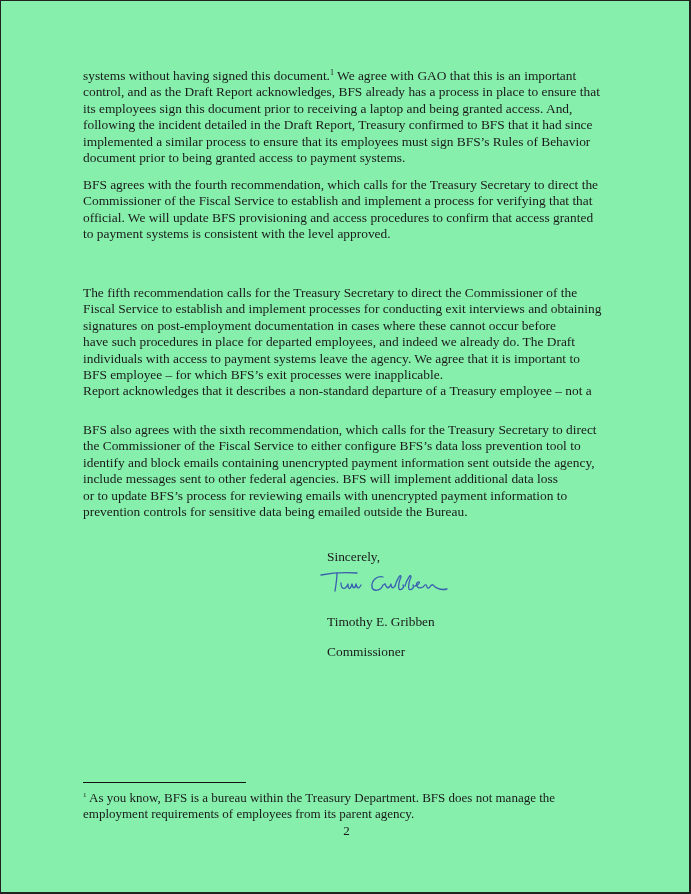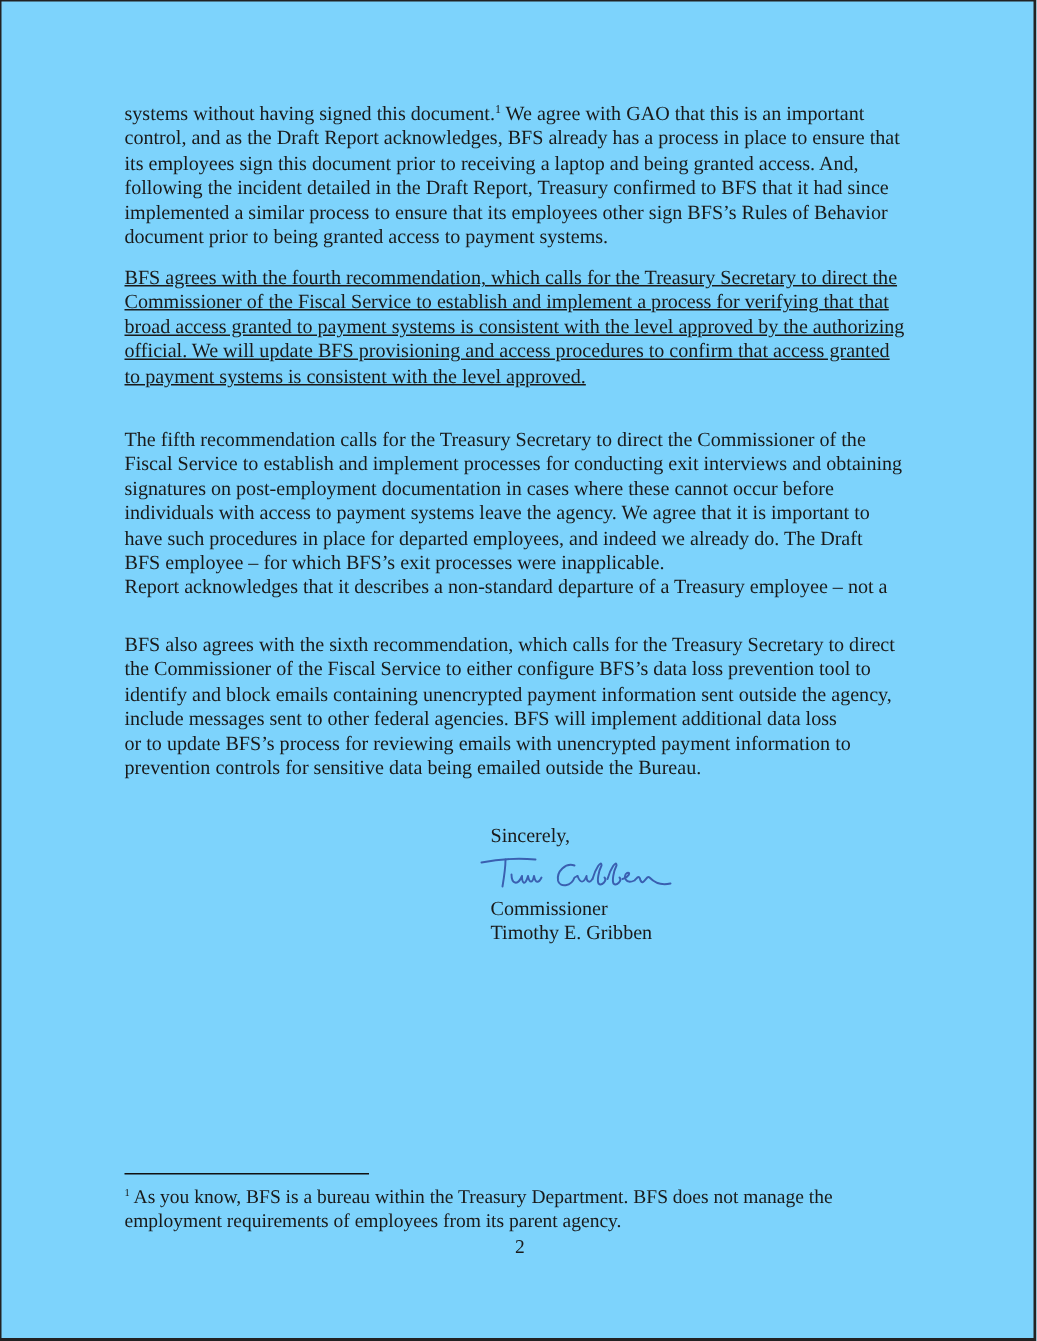--- a/index.html
+++ b/index.html
@@ -3,21 +3,21 @@
   <meta charset="utf-8">
   <style>
     html, body { margin: 0; padding: 0; background: #ffffff; }
     body { width: 691px; height: 894px; position: relative; overflow: hidden; }
     .page {
       position: absolute; left: 0; top: 0;
       width: 689px; height: 892px;
       border: 1px solid #222;
       border-right-width: 2px; border-bottom-width: 2px;
       box-sizing: border-box;
-      background: #7dd3fc;
+      background: #86efac;
       width: 691px; height: 894px;
     }
     .text {
       font-family: "Liberation Serif", serif;
       font-size: 13.4px;
       line-height: 16.4px;
       color: #1a1a1a;
       position: absolute;
       left: 82px;
       width: 520px;
@@ -47,42 +47,41 @@
 <body>
 
 <div class="page">
 
   <div class="text" style="top:67px;">
     <p class="para">
       <span class="line"><span>systems without having signed this document.</span><sup class="fn">1</sup><span> We agree with GAO that this is an important</span></span>
       <span class="line">control, and as the Draft Report acknowledges, BFS already has a process in place to ensure that</span>
       <span class="line">its employees sign this document prior to receiving a laptop and being granted access. And,</span>
       <span class="line">following the incident detailed in the Draft Report, Treasury confirmed to BFS that it had since</span>
-      <span class="line">implemented a similar process to ensure that its employees other sign BFS’s Rules of Behavior</span>
+      <span class="line">implemented a similar process to ensure that its employees must sign BFS’s Rules of Behavior</span>
       <span class="line">document prior to being granted access to payment systems.</span>
     </p>
   </div>
 
-  <div class="text" style="top:176px;text-decoration:underline;">
+  <div class="text" style="top:176px;">
     <p class="para">
       <span class="line">BFS agrees with the fourth recommendation, which calls for the Treasury Secretary to direct the</span>
       <span class="line">Commissioner of the Fiscal Service to establish and implement a process for verifying that that</span>
-      <span class="line">broad access granted to payment systems is consistent with the level approved by the authorizing</span>
       <span class="line">official. We will update BFS provisioning and access procedures to confirm that access granted</span>
       <span class="line">to payment systems is consistent with the level approved.</span>
     </p>
   </div>
 
   <div class="text" style="top:268px;margin-top:16px;">
     <p class="para">
       <span class="line">The fifth recommendation calls for the Treasury Secretary to direct the Commissioner of the</span>
       <span class="line">Fiscal Service to establish and implement processes for conducting exit interviews and obtaining</span>
       <span class="line">signatures on post-employment documentation in cases where these cannot occur before</span>
+      <span class="line">have such procedures in place for departed employees, and indeed we already do. The Draft</span>
       <span class="line">individuals with access to payment systems leave the agency. We agree that it is important to</span>
-      <span class="line">have such procedures in place for departed employees, and indeed we already do. The Draft</span>
       <span class="line">BFS employee – for which BFS’s exit processes were inapplicable.</span>
       <span class="line">Report acknowledges that it describes a non-standard departure of a Treasury employee – not a</span>
     </p>
   </div>
 
   <div class="text" style="top:393px;margin-top:28px;">
     <p class="para">
       <span class="line">BFS also agrees with the sixth recommendation, which calls for the Treasury Secretary to direct</span>
       <span class="line">the Commissioner of the Fiscal Service to either configure BFS’s data loss prevention tool to</span>
       <span class="line">identify and block emails containing unencrypted payment information sent outside the agency,</span>
@@ -102,21 +101,21 @@
       <path d="M22 16 C 22 22, 26 24, 29 17 C 29 22, 31 24, 33 17 C 34 22, 36 22, 37 17 C 38 22, 40 22, 42 18"></path>
       <path d="M64 10 C 58 8, 52 14, 53 20 C 54 25, 62 24, 64 18 L 66 17"></path>
       <path d="M66 17 C 68 22, 70 22, 72 17 C 72 21, 74 22, 76 19"></path>
       <path d="M76 19 C 78 12, 82 6, 82 10 C 80 14, 79 20, 80 22 C 82 24, 86 20, 84 18"></path>
       <path d="M86 19 C 88 12, 92 6, 92 10 C 90 14, 89 20, 90 22 C 92 24, 96 20, 94 18"></path>
       <path d="M96 19 C 100 18, 102 14, 99 15 C 96 17, 98 23, 104 20 C 106 18, 107 16, 108 20 C 110 24, 112 16, 114 18 C 116 20, 120 24, 128 22"></path>
     </g>
   </svg>
 
   <div class="closing" style="top:613px;">Timothy E. Gribben</div>
-  <div class="closing" style="top:597px;">Commissioner</div>
+  <div class="closing" style="top:643px;">Commissioner</div>
 
   <div class="fn-rule"></div>
   <div class="footnote">
     <div><sup>1</sup><span> As you know, BFS is a bureau within the Treasury Department. BFS does not manage the</span></div>
     <div>employment requirements of employees from its parent agency.</div>
   </div>
 
   <div class="page-number">2</div>
 </div>
 

